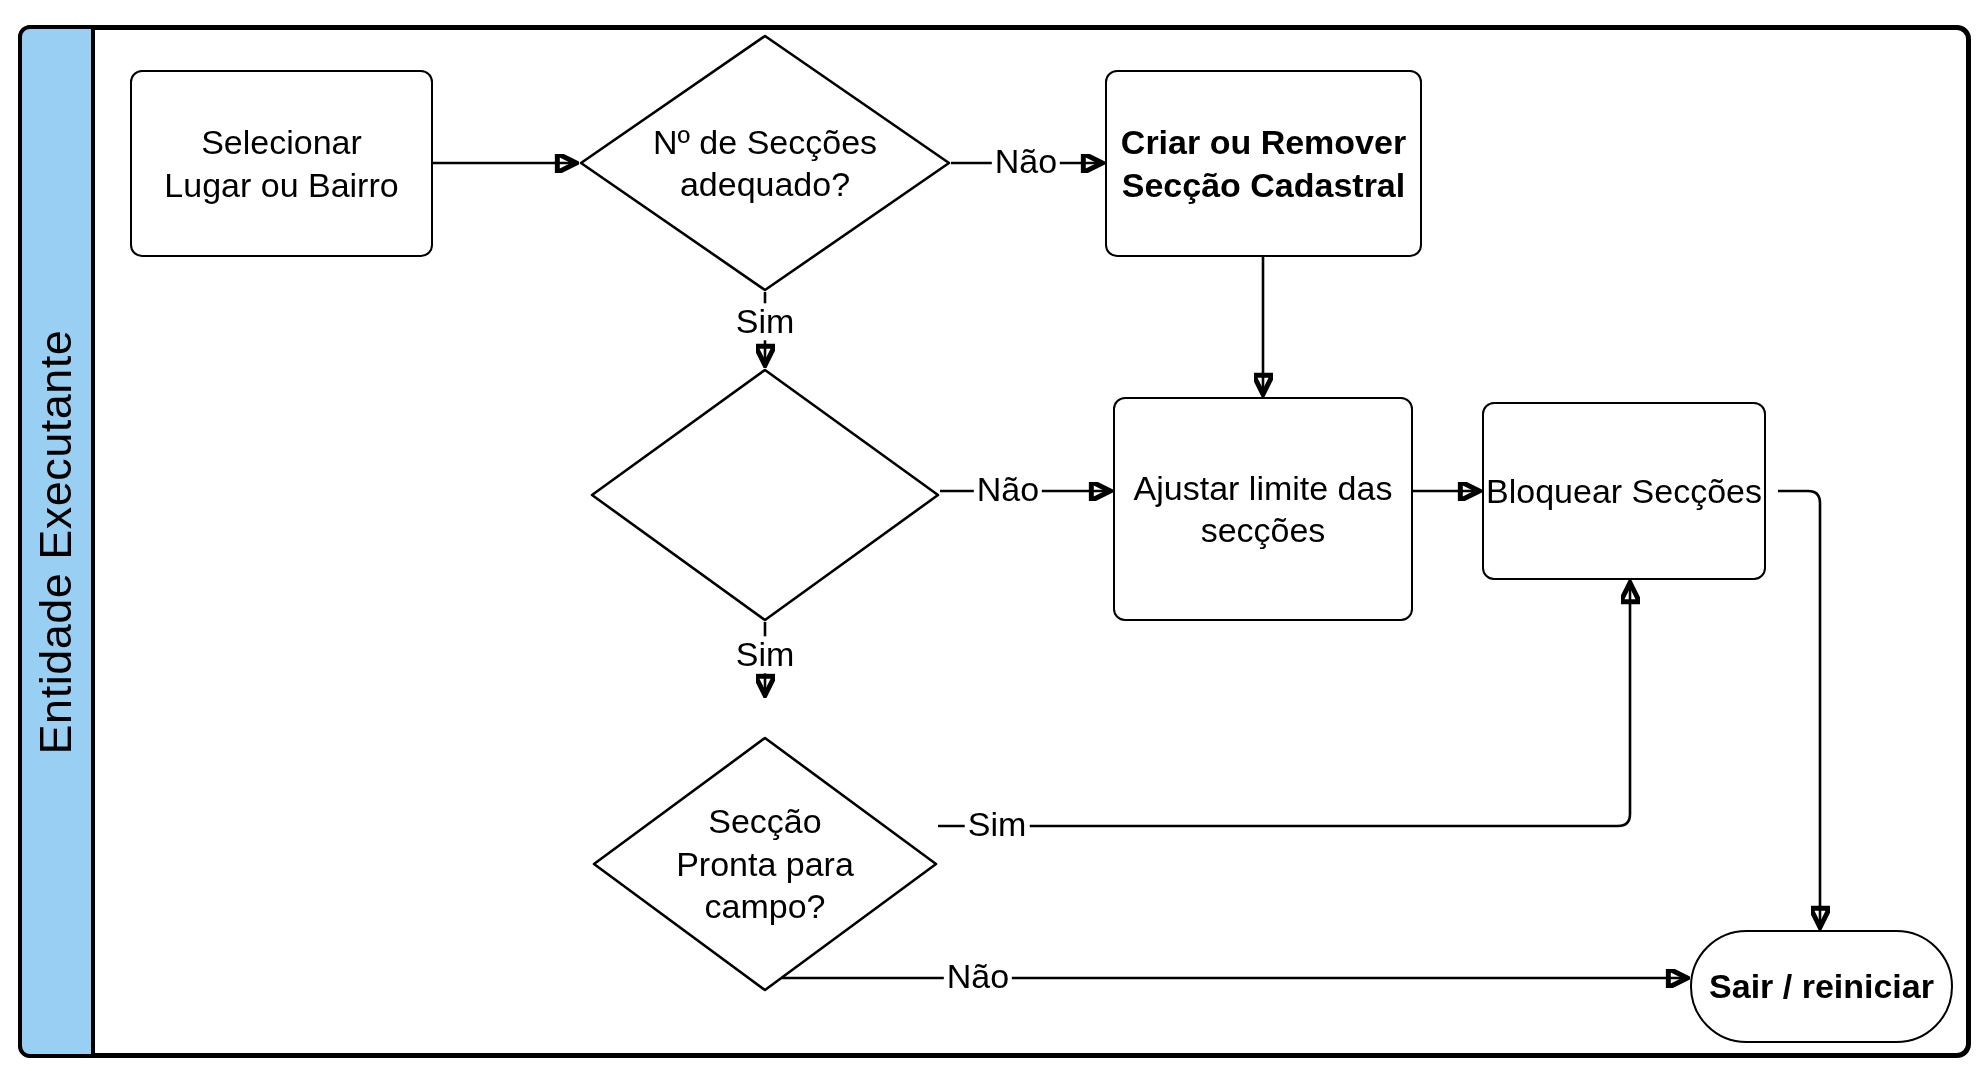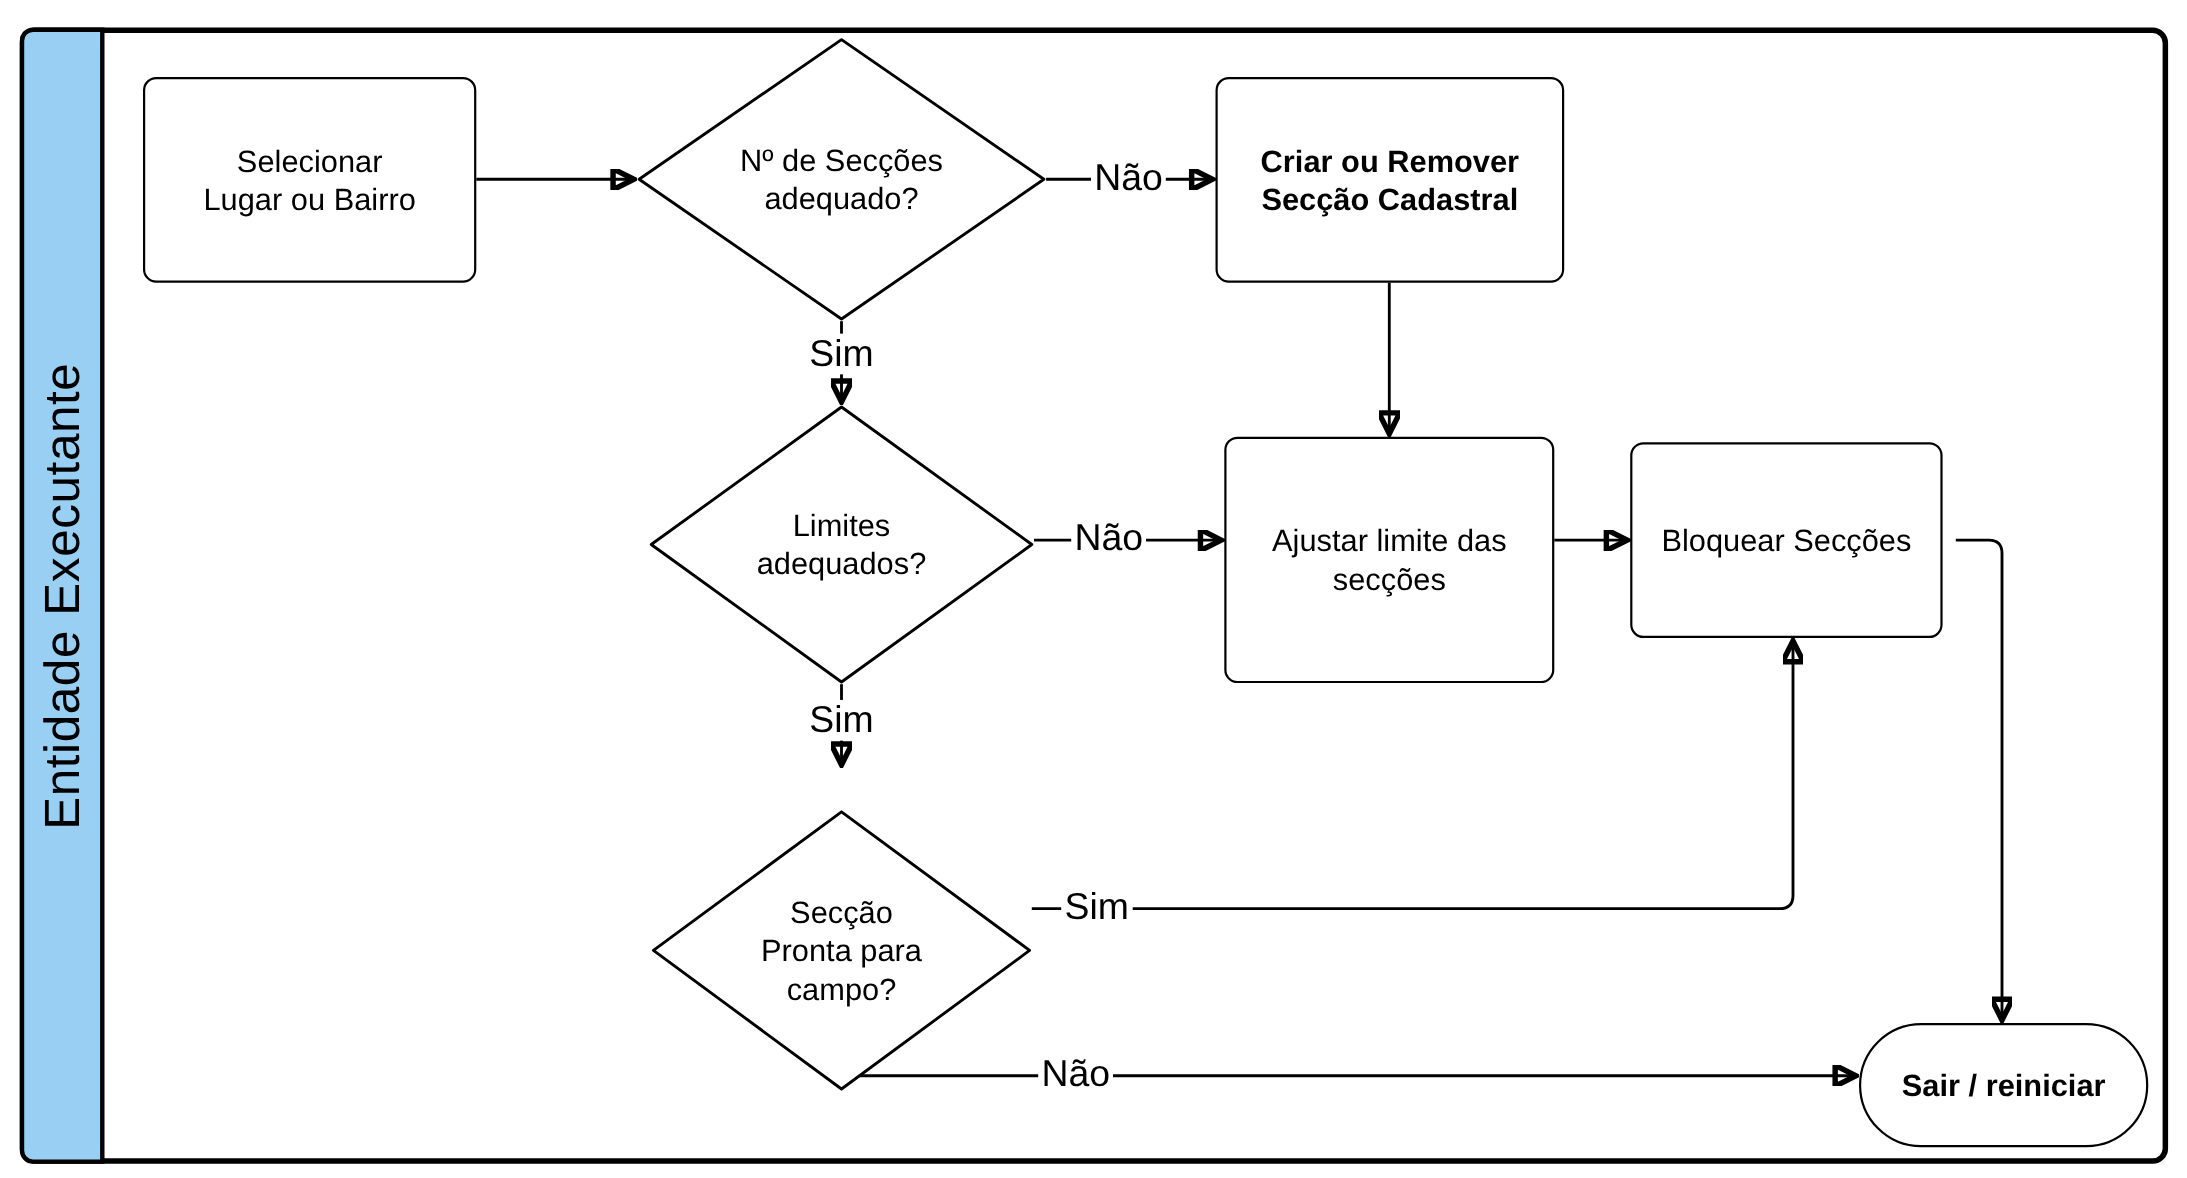--- a/index.html
+++ b/index.html
@@ -32,21 +32,21 @@
   .lane-title span{
     transform:rotate(-90deg);white-space:nowrap;
     font-size:45px;letter-spacing:0.5px;
   }
   svg.edges{position:absolute;left:0;top:0;z-index:2;}
   svg.edges path{stroke:var(--stroke);stroke-width:2.6px;fill:none;}
   .node{
     position:absolute;box-sizing:border-box;z-index:3;
     display:flex;align-items:center;justify-content:center;
     text-align:center;white-space:pre-line;
-    font-size:28px;line-height:1.25;
+    font-size:34px;line-height:1.25;
   }
   .process{
     background:var(--shape-fill);border:2.6px solid var(--stroke);
     border-radius:12px;
   }
   .terminator{
     background:var(--shape-fill);border:2.6px solid var(--stroke);
     border-radius:57px;
     font-weight:bold;
   }
@@ -100,22 +100,20 @@
 adequado?</div>
 </div>
 
 <div class="node process" style="left:1105px;top:70px;width:317px;height:187px;font-weight:bold;">Criar ou Remover
 Secção Cadastral</div>
 
 <div class="node diamond" style="left:590px;top:368px;width:350px;height:254px;">
   <svg width="350" height="254">
     <polygon points="175,2 348,127 175,252 2,127"></polygon>
   </svg>
-  <div class="dtext">Limites
-adequados?</div>
 </div>
 
 <div class="node process" style="left:1113px;top:397px;width:300px;height:224px;">Ajustar limite das
 secções</div>
 
 <div class="node process" style="left:1482px;top:402px;width:284px;height:178px;">Bloquear Secções</div>
 
 <div class="node diamond" style="left:592px;top:736px;width:346px;height:256px;">
   <svg width="346" height="256">
     <polygon points="173,2 344,128 173,254 2,128"></polygon>

